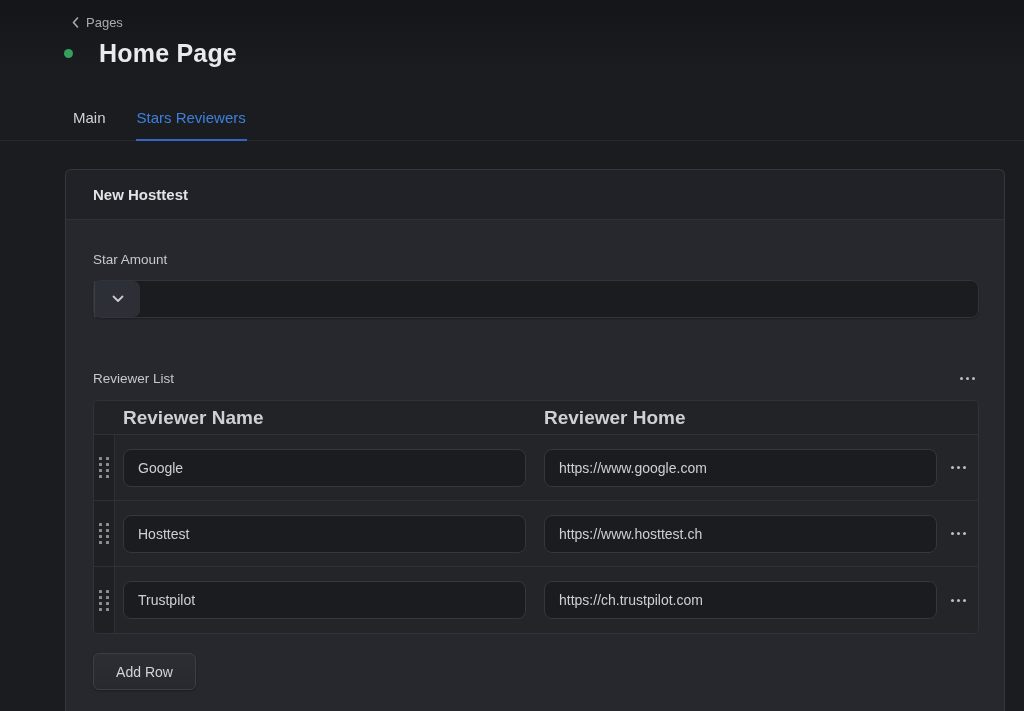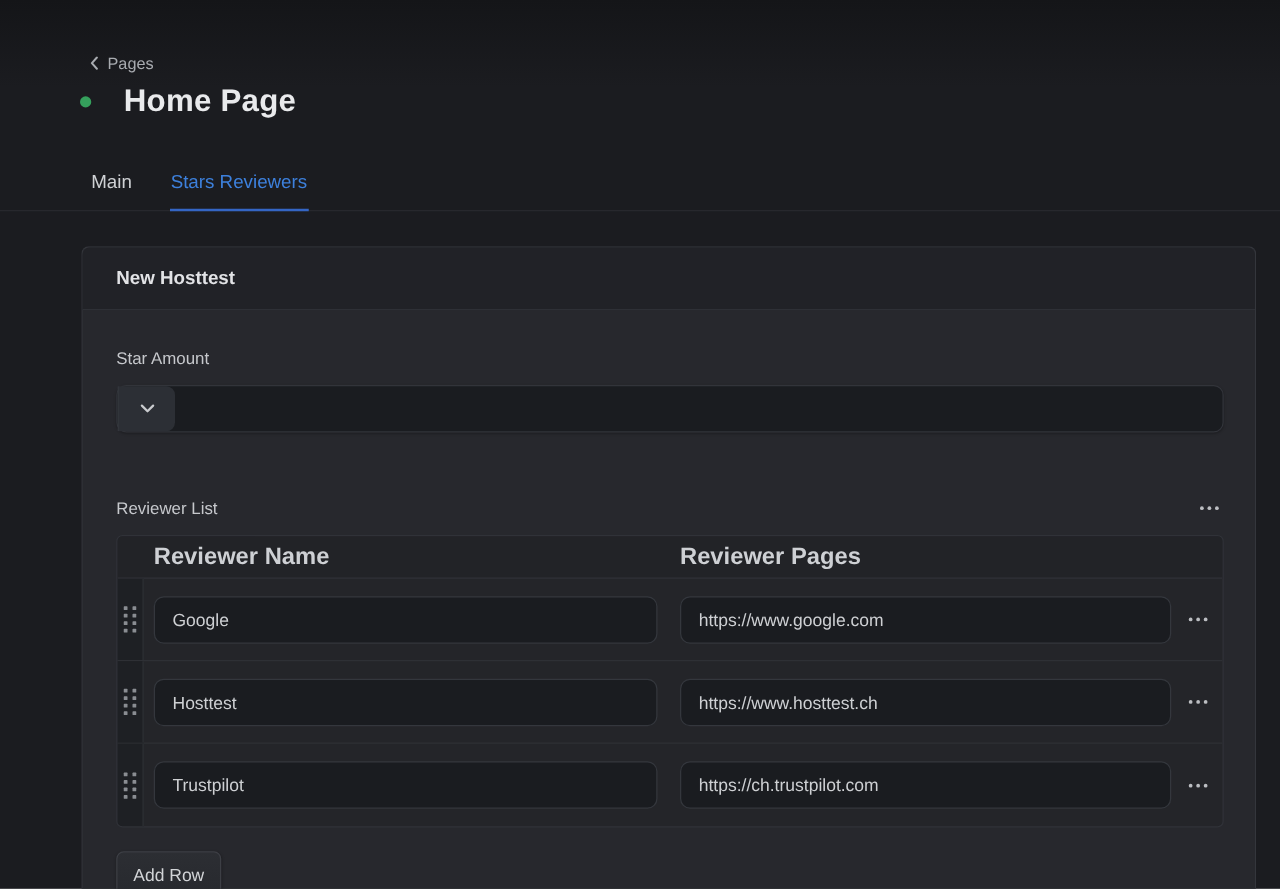--- a/index.html
+++ b/index.html
@@ -7,21 +7,21 @@
   body {
     font-family: "Liberation Sans", "DejaVu Sans", sans-serif;
     background: linear-gradient(180deg, #141518 0%, #1b1c20 70px, #1b1c20 100%);
     color: #d2d4d7;
   }
 
   
   .breadcrumb {
     padding: 15px 0 0 72px;
     display: flex; align-items: center; gap: 7px;
-    font-size: 13px; color: #a8abb0; margin-top: 28px;
+    font-size: 13px; color: #a8abb0;
   }
   .breadcrumb svg { display: block; }
   .breadcrumb span { cursor: pointer; }
 
   .title-row {
     margin: 9px 0 0 64px;
     display: flex; align-items: center; gap: 26px;
   }
   .status-dot {
     width: 9px; height: 9px; border-radius: 50%;
@@ -150,21 +150,21 @@
     font-family: "Liberation Sans", "DejaVu Sans", sans-serif;
     padding: 0 14px;
     outline: none;
   }
 
   .row-dots { display: flex; justify-content: center; }
 
   
   .add-row-btn {
     margin-top: 19px;
-    width: 84px; height: 37px;
+    width: 103px; height: 37px;
     background: linear-gradient(180deg, #2c2e33, #27292e);
     border: 1px solid #3d3f45;
     border-radius: 6px;
     color: #d2d4d7;
     font-size: 14px;
     font-family: "Liberation Sans", "DejaVu Sans", sans-serif;
     cursor: pointer;
     box-shadow: 0 1px 2px rgba(0,0,0,.3);
   }
 </style>
@@ -216,21 +216,21 @@
           <i></i>
         </span>
     </div>
 
     <div class="grid-table">
       <div class="grid-head">
         <span></span>
           <span></span>
         <span class="col-h">Reviewer Name</span>
         <span></span>
-        <span class="col-h">Reviewer Pages</span>
+        <span class="col-h">Reviewer Home</span>
         <span></span>
       </div>
 
       <div class="grid-row">
         <div class="drag-cell">
           <span class="drag-grip">
               <i></i>
               <i></i>
               <i></i>
               <i></i>

